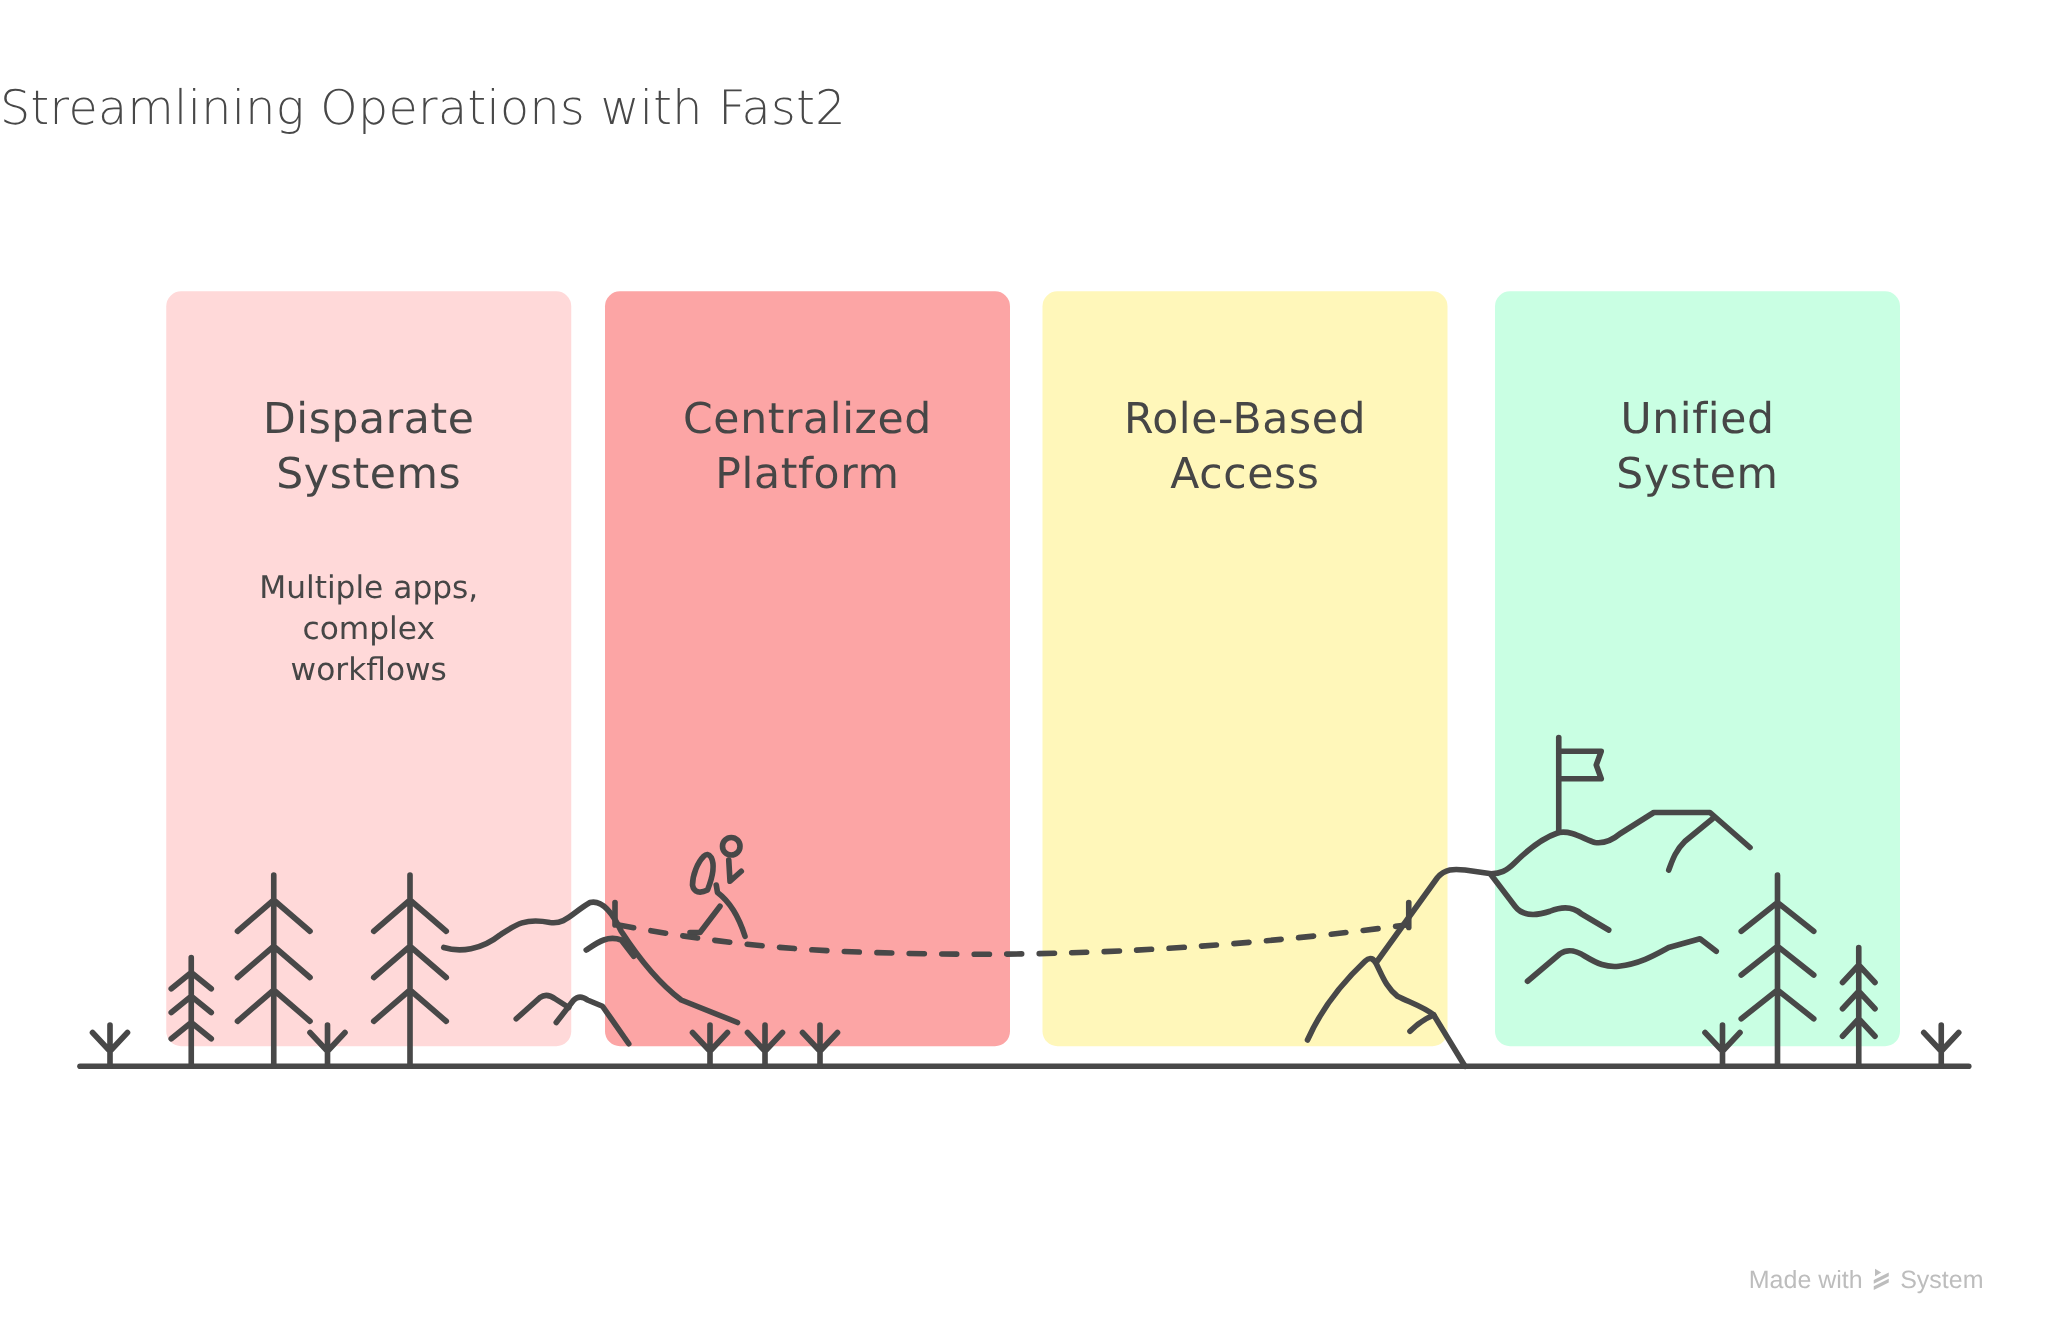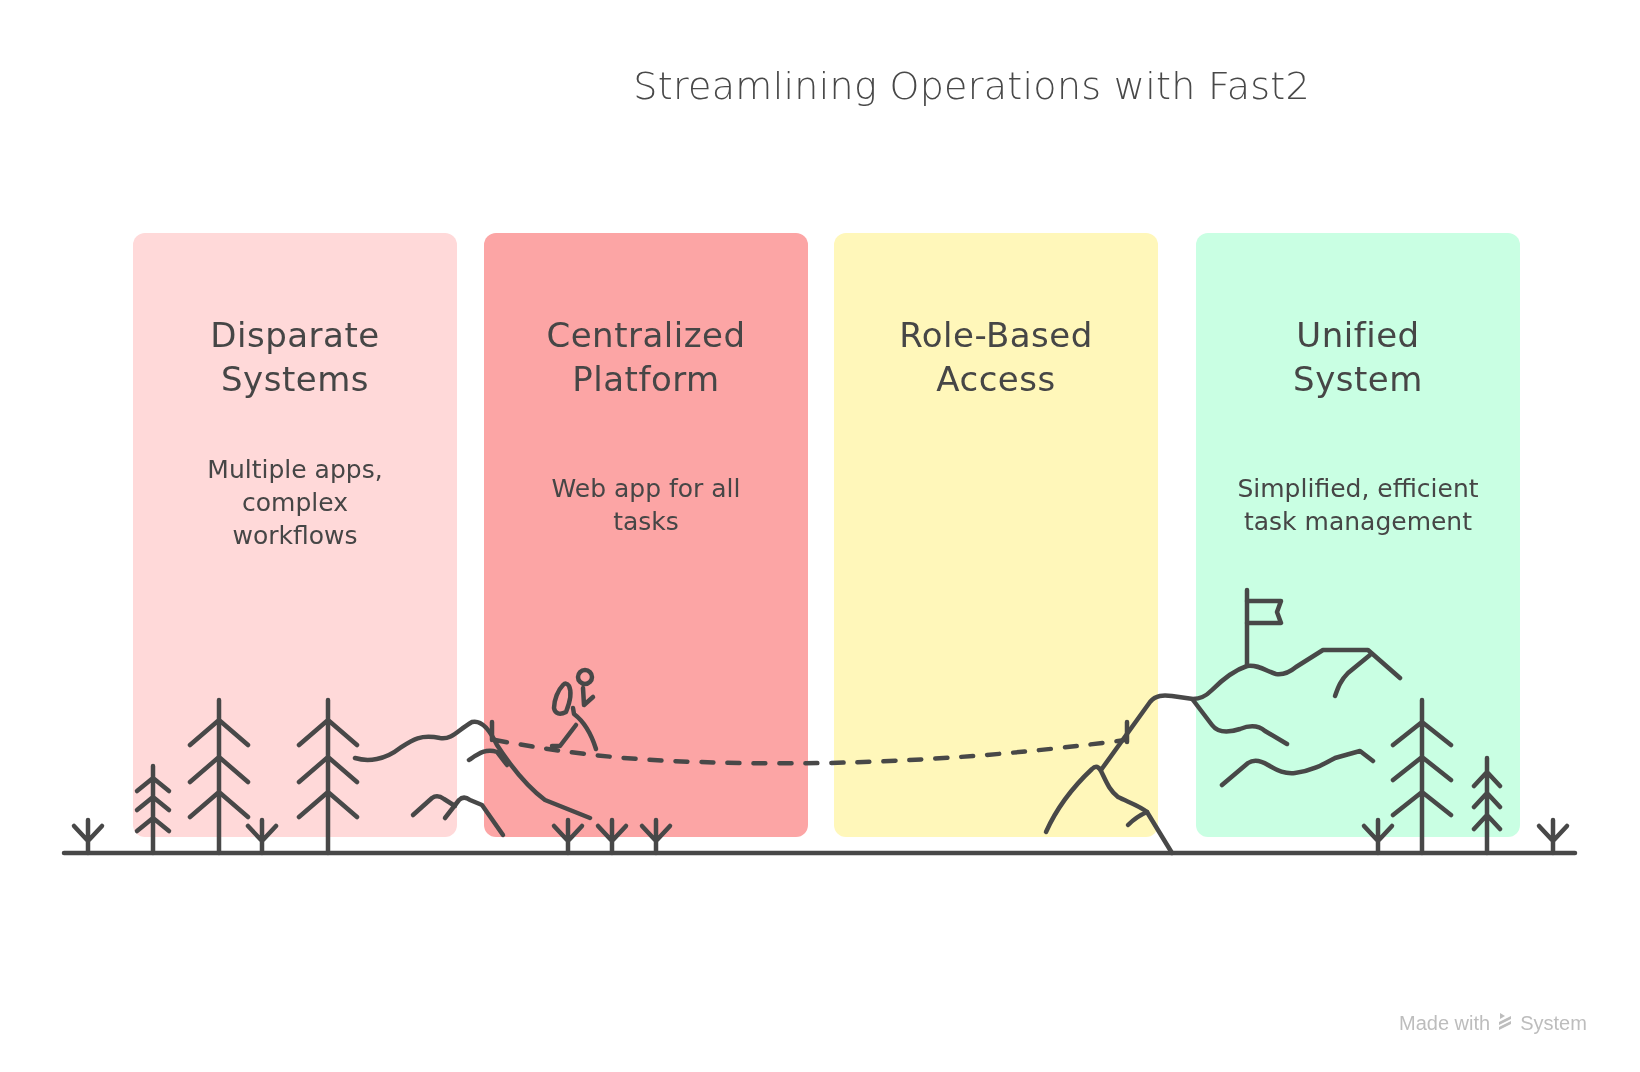--- a/index.html
+++ b/index.html
@@ -1,18 +1,18 @@
 <!DOCTYPE html>
 <html><head>
 <meta charset="utf-8">
 <style>
   html, body { margin: 0; padding: 0; background: #ffffff; }
   body { width: 1640px; height: 1072px; position: relative; overflow: hidden; }
   .title {
-    position: absolute; left: 0; width: 1310px; top: 64px; text-align: right;
+    position: absolute; left: 0; width: 1310px; top: 64px; text-align: left;
     font-family: "DejaVu Sans", sans-serif; font-weight: 300; font-size: 38px;
     color: #484848; letter-spacing: 0.3px; margin: 0;
   }
   .card {
     position: absolute; top: 233px; width: 324px; height: 604px;
     border-radius: 12px;
   }
   .card-title {
     position: absolute; left: 10px; right: 10px; top: 80px; text-align: center;
     font-family: "DejaVu Sans", sans-serif; font-size: 34px; line-height: 44px;
@@ -22,51 +22,47 @@
     position: absolute; left: 16px; right: 16px; text-align: center;
     font-family: "DejaVu Sans", sans-serif; font-size: 25px; line-height: 33px;
     color: #464646; white-space: pre-line;
   }
   svg.scene { position: absolute; left: 0; top: 0; }
   .stroke { fill: none; stroke: #484848; stroke-width: 4.5; stroke-linecap: round; stroke-linejoin: round; }
   .dash { fill: none; stroke: #484848; stroke-width: 4.5; stroke-linecap: round; stroke-dasharray: 12 14; }
   .watermark {
     position: absolute; left: 1399px; top: 1012px; height: 24px;
     font-family: "Liberation Sans", sans-serif; font-size: 20px; color: #bdbdbd;
-    display: flex; align-items: flex-start; gap: 7px;
+    display: flex; align-items: center; gap: 7px;
   }
   .wm-icon { width: 16px; height: 20px; display: inline-block; }
 </style>
 </head>
 <body>
 
 <h1 class="title">Streamlining Operations with Fast2</h1>
 
 <div class="card" id="card0" style="left: 133px; background: rgb(255, 217, 217);">
   <div class="card-title">Disparate
 Systems</div>
   <div class="card-desc" style="top:220px;">Multiple apps,
 complex
 workflows</div>
 </div>
 <div class="card" id="card1" style="left: 484px; background: #fca5a5;">
   <div class="card-title">Centralized
 Platform</div>
-  <div class="card-desc" style="top:239px;">Web app for all
-tasks</div>
 </div>
 <div class="card" id="card2" style="left: 834px; background: rgb(255, 247, 186); text-decoration: underline;">
   <div class="card-title">Role-Based
 Access</div>
 </div>
 <div class="card" id="card3" style="left: 1184px; background: rgb(201, 255, 227); margin-left: 12px;">
   <div class="card-title">Unified
 System</div>
-  <div class="card-desc" style="top:239px;">Simplified, efficient
-task management</div>
 </div>
 
 <svg class="scene" width="1640" height="1072" viewBox="0 0 1640 1072">
 
   <line class="stroke" x1="64" y1="853" x2="1575" y2="853"></line>
 
   <g>
       <path class="stroke" d="M88 853 V820 M74 826 L88 841 L102 826"></path>
     </g>
   <g>

